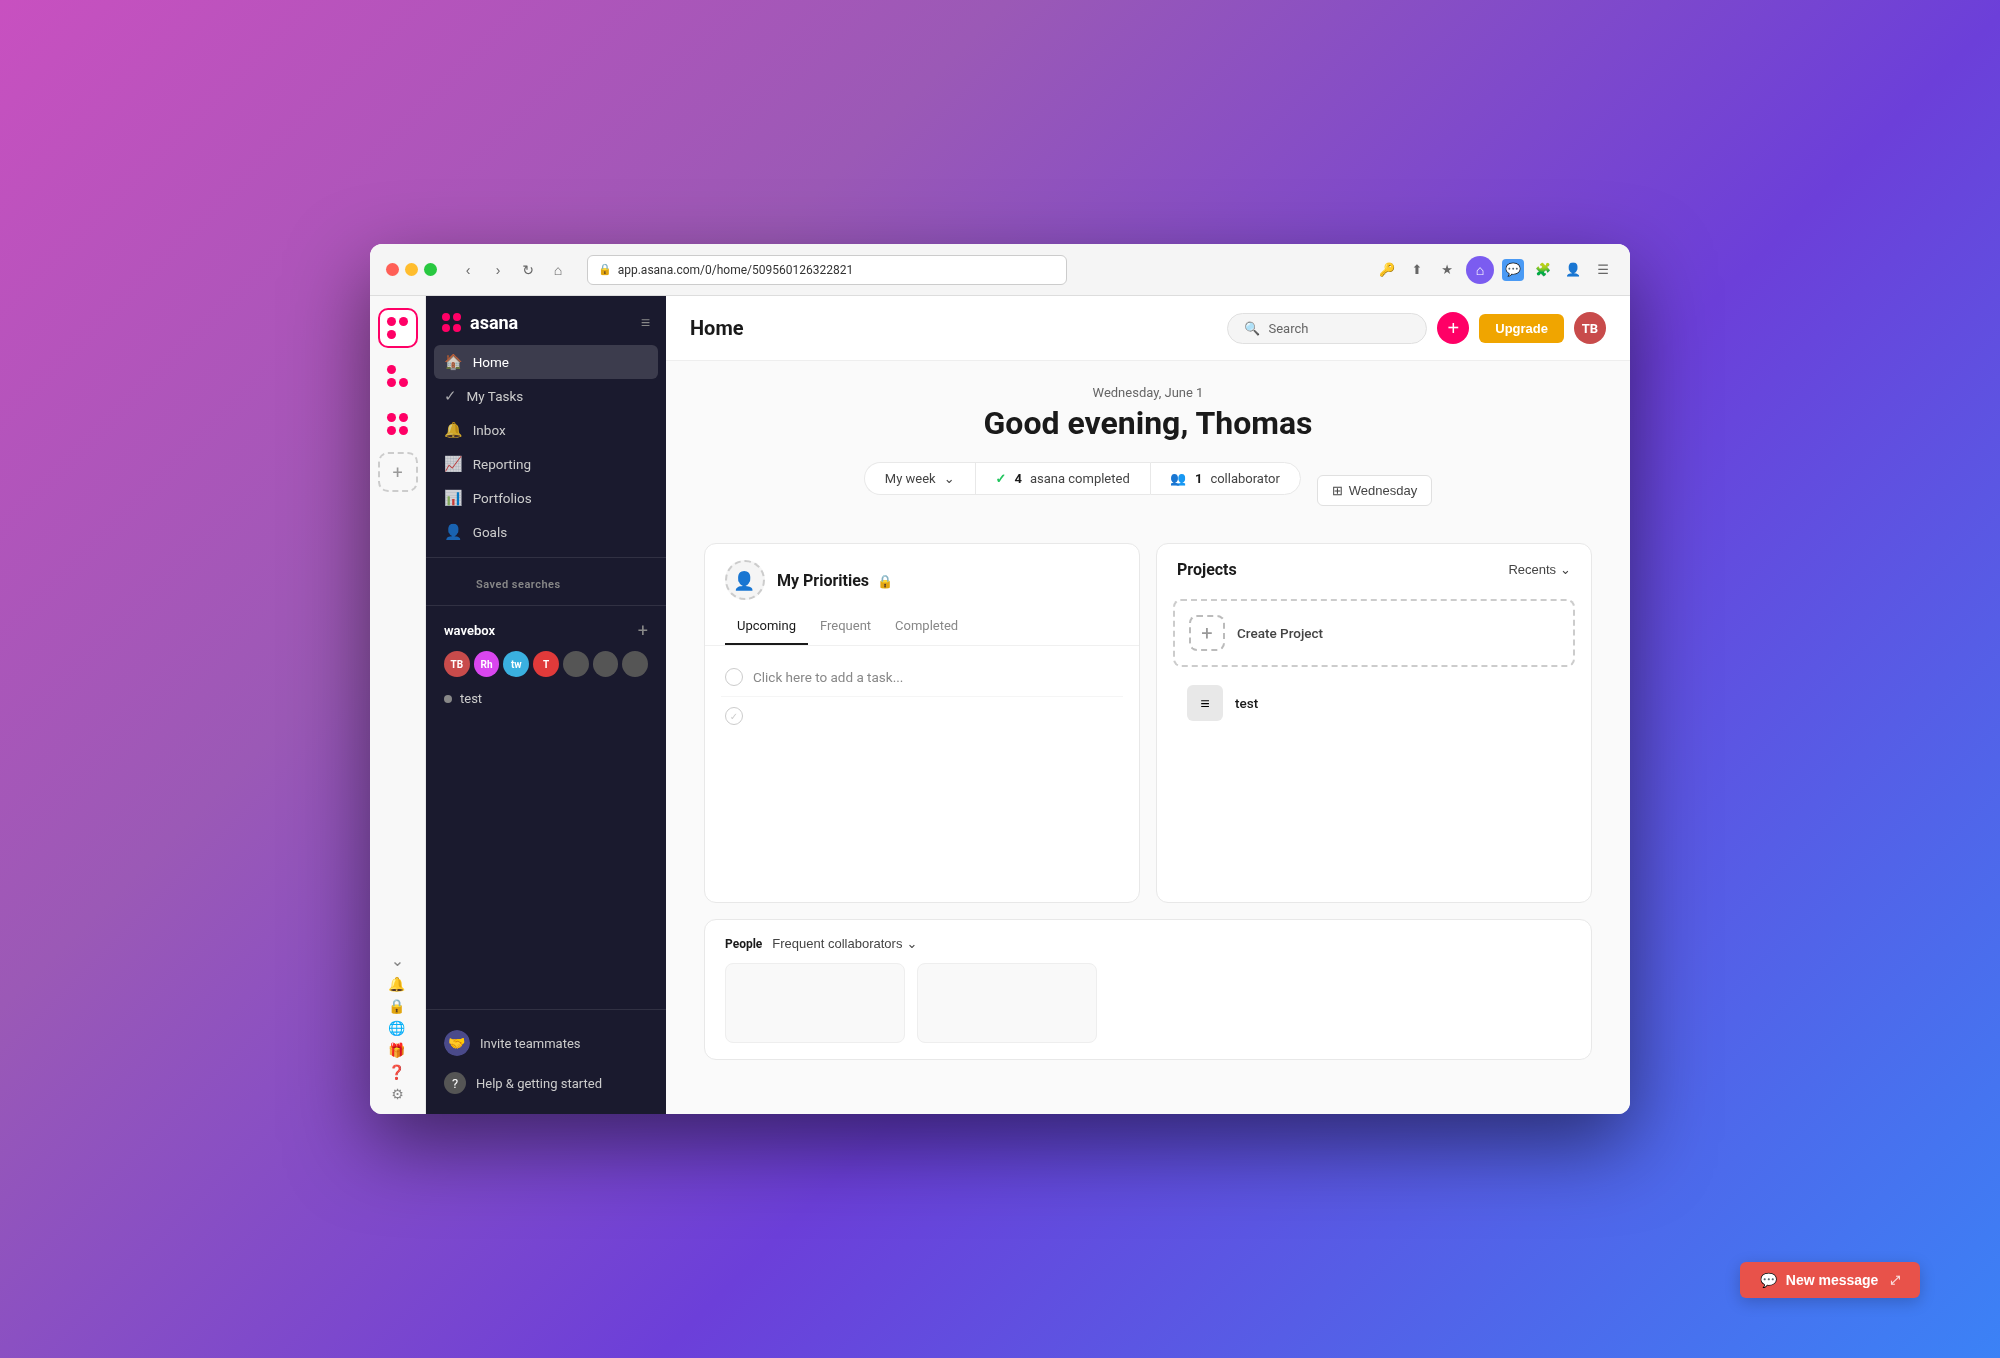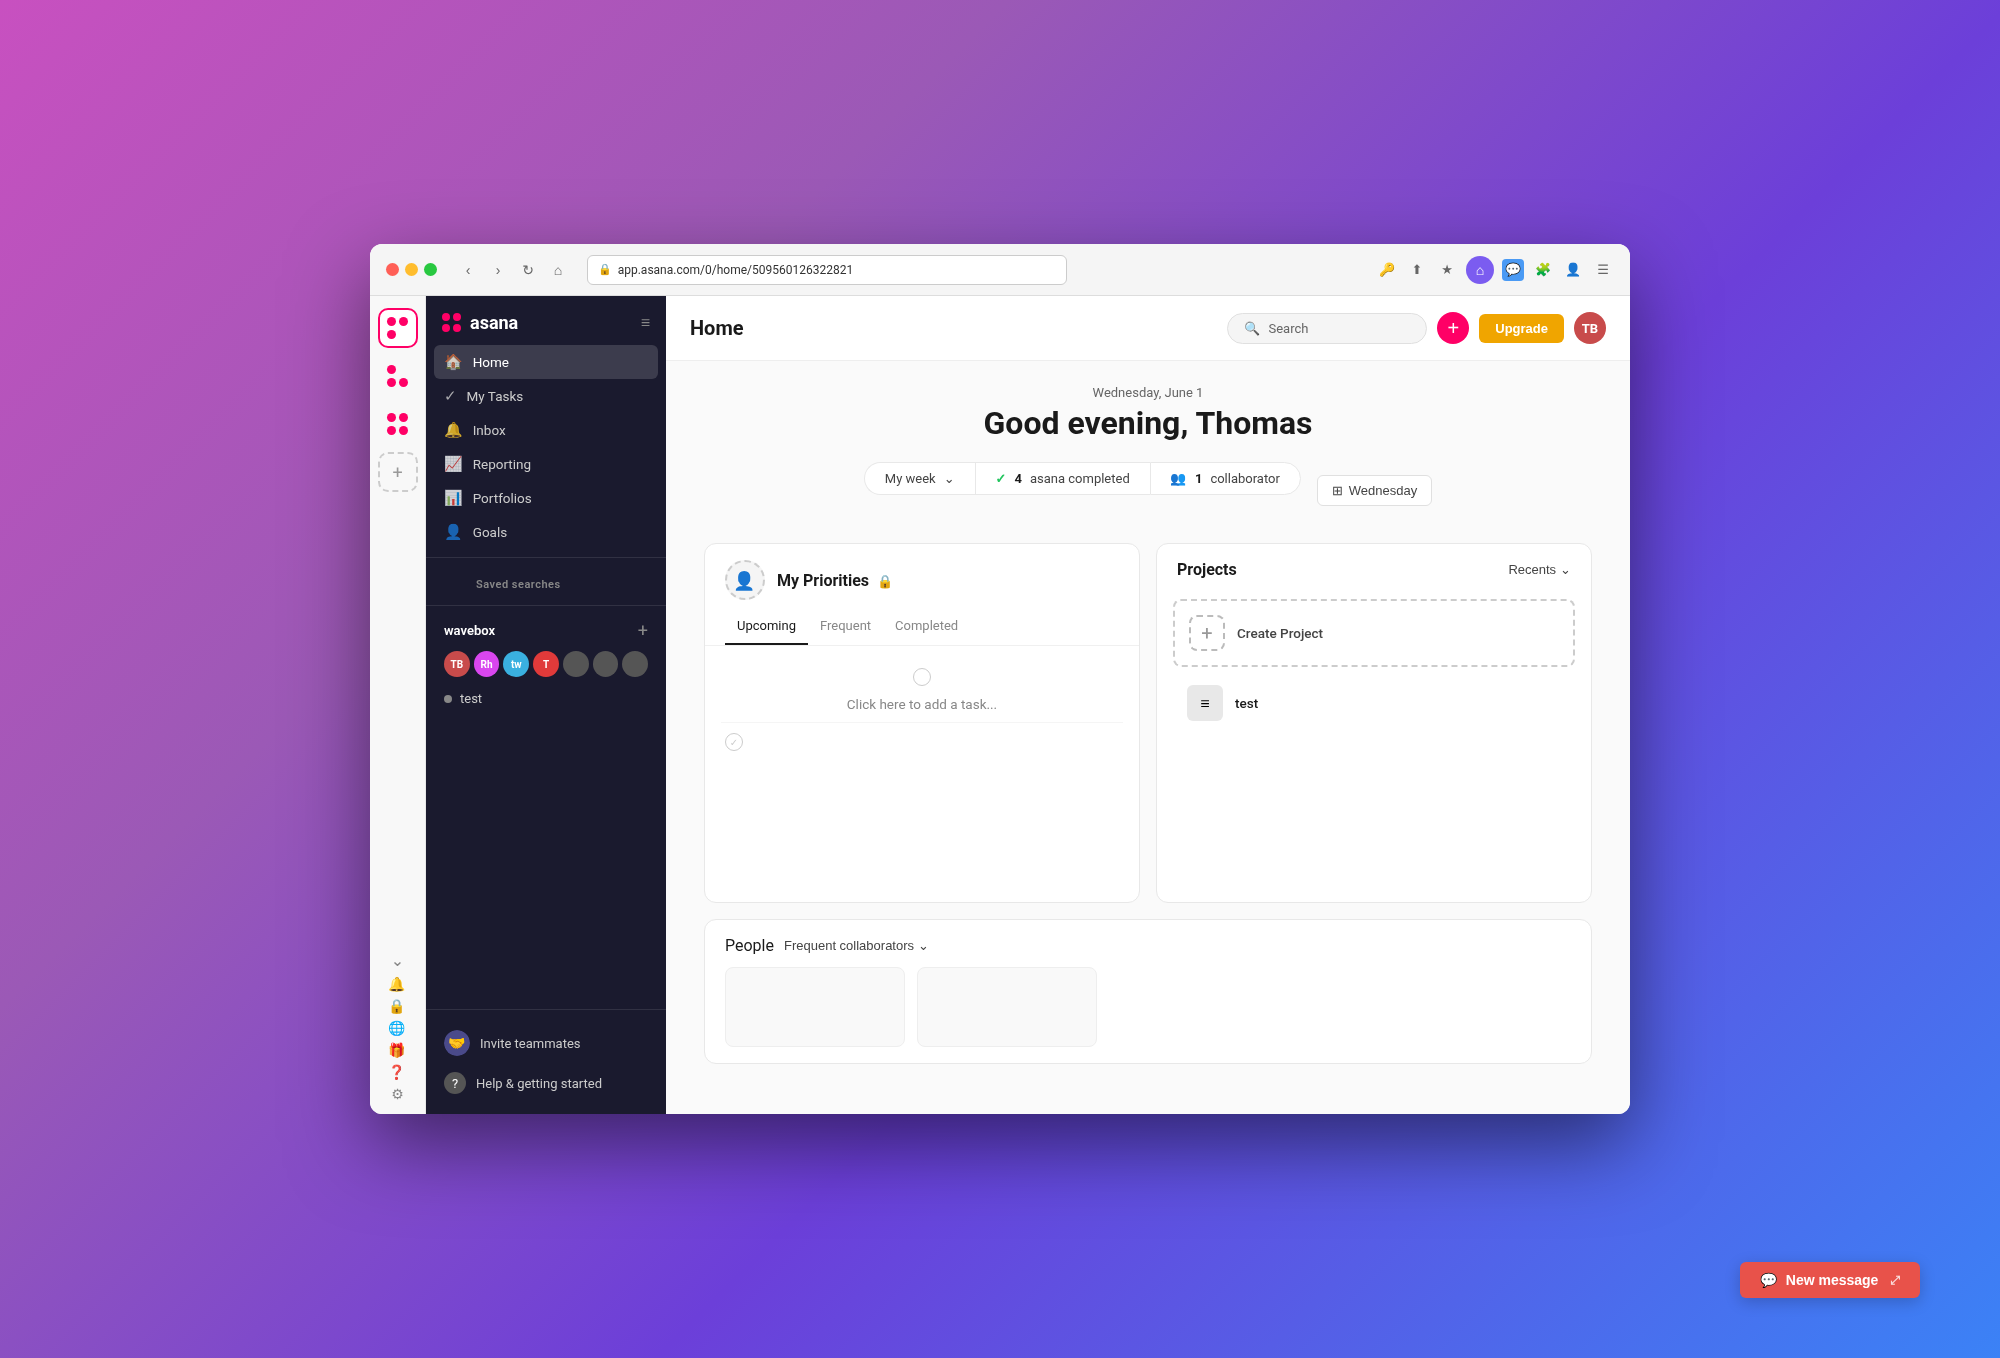--- a/index.html
+++ b/index.html
@@ -395,21 +395,20 @@
 
     .card-body { padding: 12px 16px; }
 
     .add-task-row {
       display: flex; align-items: center; gap: 10px;
       padding: 10px 4px;
       color: #888;
       font-size: 13.5px;
       cursor: pointer;
       border-bottom: 1px solid #f5f5f5;
-      flex-direction: column;
     }
     .circle-check {
       width: 18px; height: 18px; border-radius: 50%;
       border: 1.5px solid #ccc;
       display: flex; align-items: center; justify-content: center;
       flex-shrink: 0;
     }
     .empty-task-row {
       display: flex; align-items: center;
       padding: 10px 4px;
@@ -465,21 +464,21 @@
       background: white;
       border-radius: 12px;
       border: 1px solid #e8e8e8;
       padding: 16px 20px;
       margin-bottom: 16px;
     }
     .people-header {
       display: flex; align-items: center; gap: 10px;
       margin-bottom: 12px;
     }
-    .people-title { font-size: 16px; font-weight: 400; color: #1a1a1a; }
+    .people-title { font-size: 12px; font-weight: 700; color: #1a1a1a; }
     .freq-dropdown {
       display: flex; align-items: center; gap: 4px;
       font-size: 13px; color: #444;
       background: none; border: none; cursor: pointer;
     }
 
     
     .new-message-bar {
       position: fixed;
       bottom: 60px;

